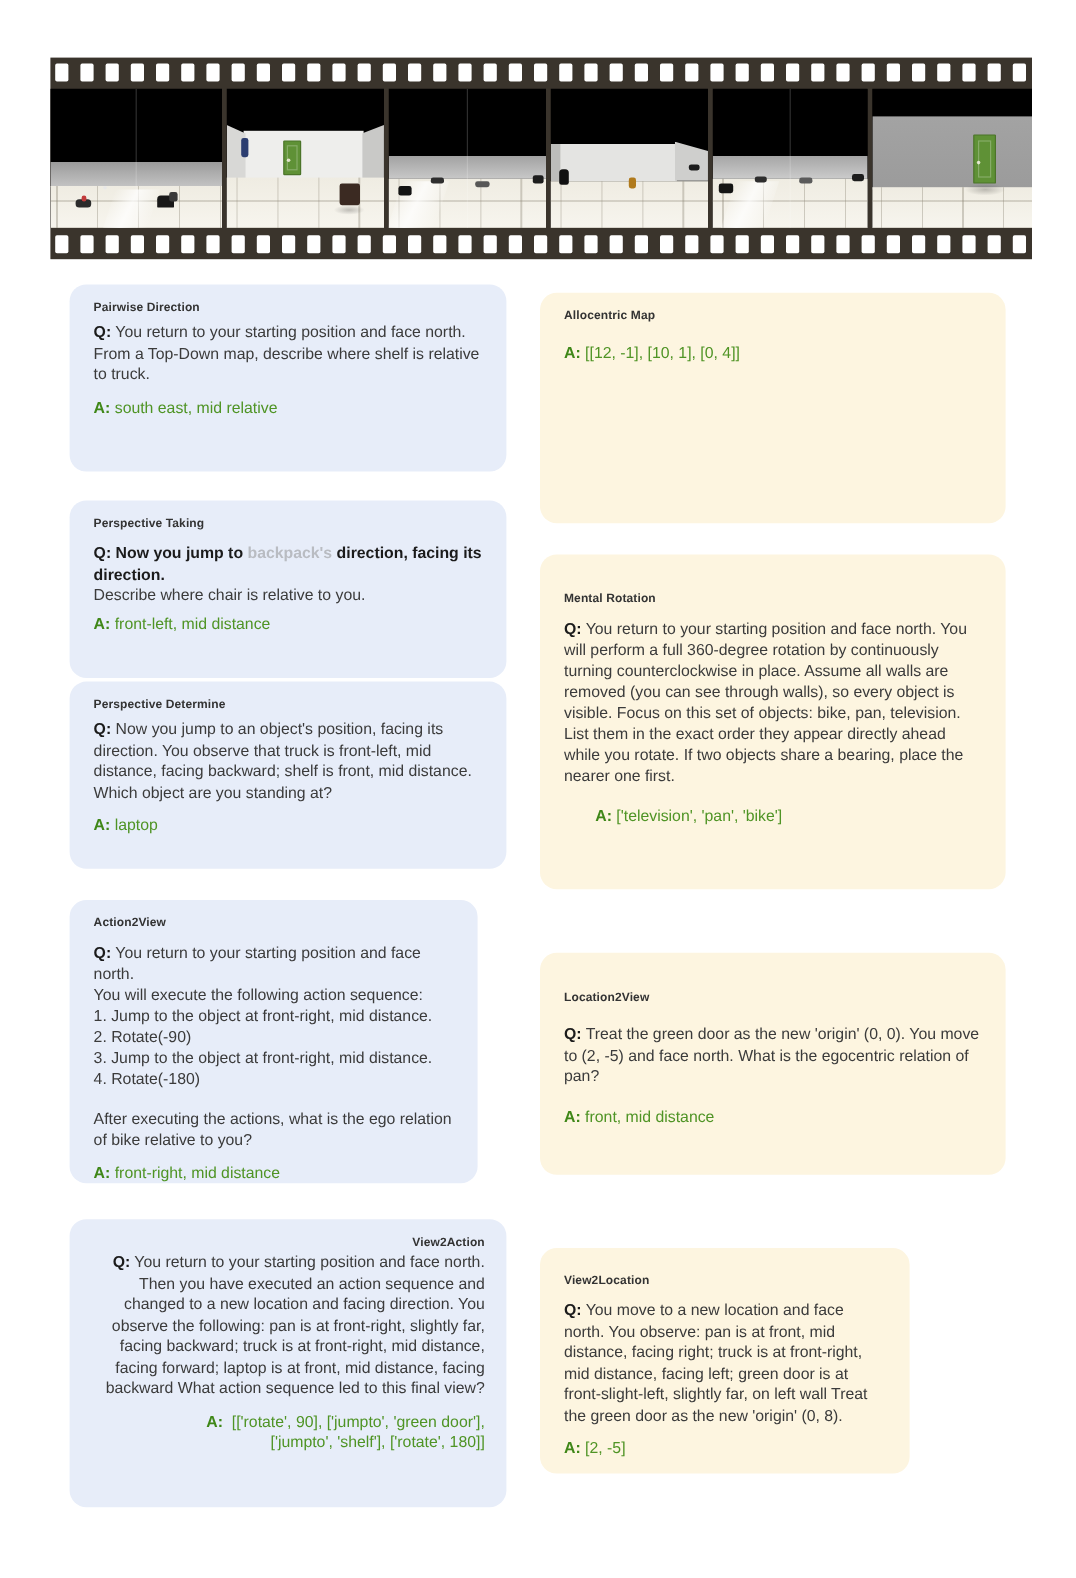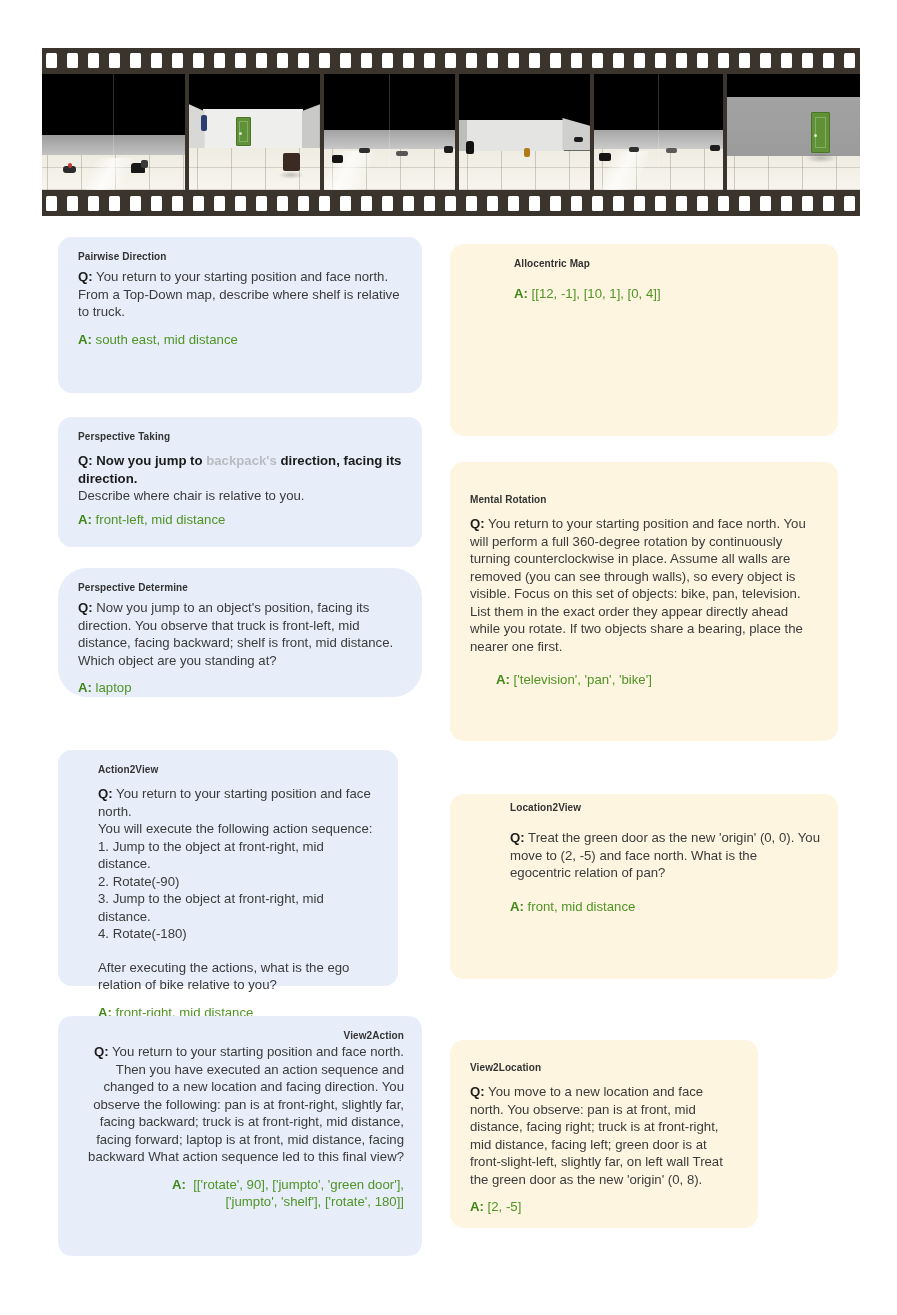--- a/index.html
+++ b/index.html
@@ -339,75 +339,75 @@
         <span class="perf"></span>
     </div>
 
   </div>
 </div>
 
 <div class="card blue" style="left:58px; top:237px; width:364px; height:156px;">
   <div class="card-inner">
     <div class="card-title">Pairwise Direction</div>
     <div class="q-block sp-t-sm"><span class="q-label">Q:</span> <span>You return to your starting position and face north.</span><br><span>From a Top-Down map, describe where shelf is relative to truck.</span></div>
-    <div class="a-block sp-t"><span class="a-label">A:</span> <span>south east, mid distance</span></div>
-  </div>
-</div>
-
-<div class="card blue" style="left:58px; top:417px; width:364px; height:130px;">
+    <div class="a-block sp-t"><span class="a-label">A:</span> <span>south east, mid relative</span></div>
+  </div>
+</div>
+
+<div class="card blue" style="left:58px; top:417px; width:364px; height:148px;">
   <div class="card-inner">
     <div class="card-title">Perspective Taking</div>
     <div class="q-block sp-t"><span class="q-label">Q:</span> <span class="q-strong">Now you jump to </span><span class="q-muted">backpack's</span><span class="q-strong"> direction, facing its direction.</span><br><span>Describe where chair is relative to you.</span></div>
     <div class="a-block sp-t-sm"><span class="a-label">A:</span> <span>front-left, mid distance</span></div>
   </div>
 </div>
 
-<div class="card blue" style="left:58px; top:568px; width:364px; height:129px;border-radius:29px;">
+<div class="card blue" style="left:58px; top:568px; width:364px; height:156px;">
   <div class="card-inner">
     <div class="card-title">Perspective Determine</div>
     <div class="q-block sp-t-sm"><span class="q-label">Q:</span> <span>Now you jump to an object's position, facing its direction. You observe that truck is front-left, mid distance, facing backward; shelf is front, mid distance. Which object are you standing at?</span></div>
     <div class="a-block sp-t"><span class="a-label">A:</span> <span>laptop</span></div>
   </div>
 </div>
 
-<div class="card blue" style="left:58px; top:750px; width:340px; height:236px;padding-left:20px;">
+<div class="card blue" style="left:58px; top:750px; width:340px; height:236px;">
   <div class="card-inner">
     <div class="card-title">Action2View</div>
     <div class="q-block sp-t"><span class="q-label">Q:</span> <span>You return to your starting position and face north.</span><br><span>You will execute the following action sequence:</span><br><span>1. Jump to the object at front-right, mid distance.</span><br><span>2. Rotate(-90)</span><br><span>3. Jump to the object at front-right, mid distance.</span><br><span>4. Rotate(-180)</span></div>
     <div class="q-block sp-t-lg">After executing the actions, what is the ego relation of bike relative to you?</div>
     <div class="a-block sp-t"><span class="a-label">A:</span> <span>front-right, mid distance</span></div>
   </div>
 </div>
 
 <div class="card blue" style="left:58px; top:1016px; width:364px; height:240px;text-align:right;">
   <div class="card-inner">
     <div class="card-title">View2Action</div>
     <div class="q-block"><span class="q-label">Q:</span> <span>You return to your starting position and face north. Then you have executed an action sequence and changed to a new location and facing direction. You observe the following: pan is at front-right, slightly far, facing backward; truck is at front-right, mid distance, facing forward; laptop is at front, mid distance, facing backward What action sequence led to this final view?</span></div>
     <div class="a-block sp-t"><span class="a-label">A:</span>&nbsp; <span>[['rotate', 90], ['jumpto', 'green door'],
    ['jumpto', 'shelf'], ['rotate', 180]]</span></div>
   </div>
 </div>
 
-<div class="card cream" style="left:450px; top:244px; width:388px; height:192px;padding-left:44px;">
+<div class="card cream" style="left:450px; top:244px; width:388px; height:192px;">
   <div class="card-inner">
     <div class="card-title">Allocentric Map</div>
     <div class="a-block sp-t-lg"><span class="a-label">A:</span> <span>[[12, -1], [10, 1], [0, 4]]</span></div>
   </div>
 </div>
 
 <div class="card cream" style="left:450px; top:462px; width:388px; height:279px;">
   <div class="card-inner" style="padding-top:32px;">
     <div class="card-title">Mental Rotation</div>
     <div class="q-block sp-t"><span class="q-label">Q:</span> <span>You return to your starting position and face north. You will perform a full 360-degree rotation by continuously turning counterclockwise in place. Assume all walls are removed (you can see through walls), so every object is visible. Focus on this set of objects: bike, pan, television. List them in the exact order they appear directly ahead while you rotate. If two objects share a bearing, place the nearer one first.</span></div>
     <div class="a-block sp-t-lg indent"><span class="a-label">A:</span> <span>['television', 'pan', 'bike']</span></div>
   </div>
 </div>
 
 <div class="card cream" style="left:450px; top:794px; width:388px; height:185px;">
-  <div class="card-inner" style="padding-top:8px;margin-left:40px;">
+  <div class="card-inner" style="padding-top:32px;">
     <div class="card-title">Location2View</div>
     <div class="q-block sp-t-lg"><span class="q-label">Q:</span> <span>Treat the green door as the new 'origin' (0, 0). You move to (2, -5) and face north. What is the egocentric relation of pan?</span></div>
     <div class="a-block sp-t-lg"><span class="a-label">A:</span> <span>front, mid distance</span></div>
   </div>
 </div>
 
 <div class="card cream" style="left:450px; top:1040px; width:308px; height:188px;">
   <div class="card-inner" style="padding-top:22px;">
     <div class="card-title">View2Location</div>
     <div class="q-block sp-t"><span class="q-label">Q:</span> <span>You move to a new location and face north. You observe: pan is at front, mid distance, facing right; truck is at front-right, mid distance, facing left; green door is at front-slight-left, slightly far, on left wall Treat the green door as the new 'origin' (0, 8).</span></div>

